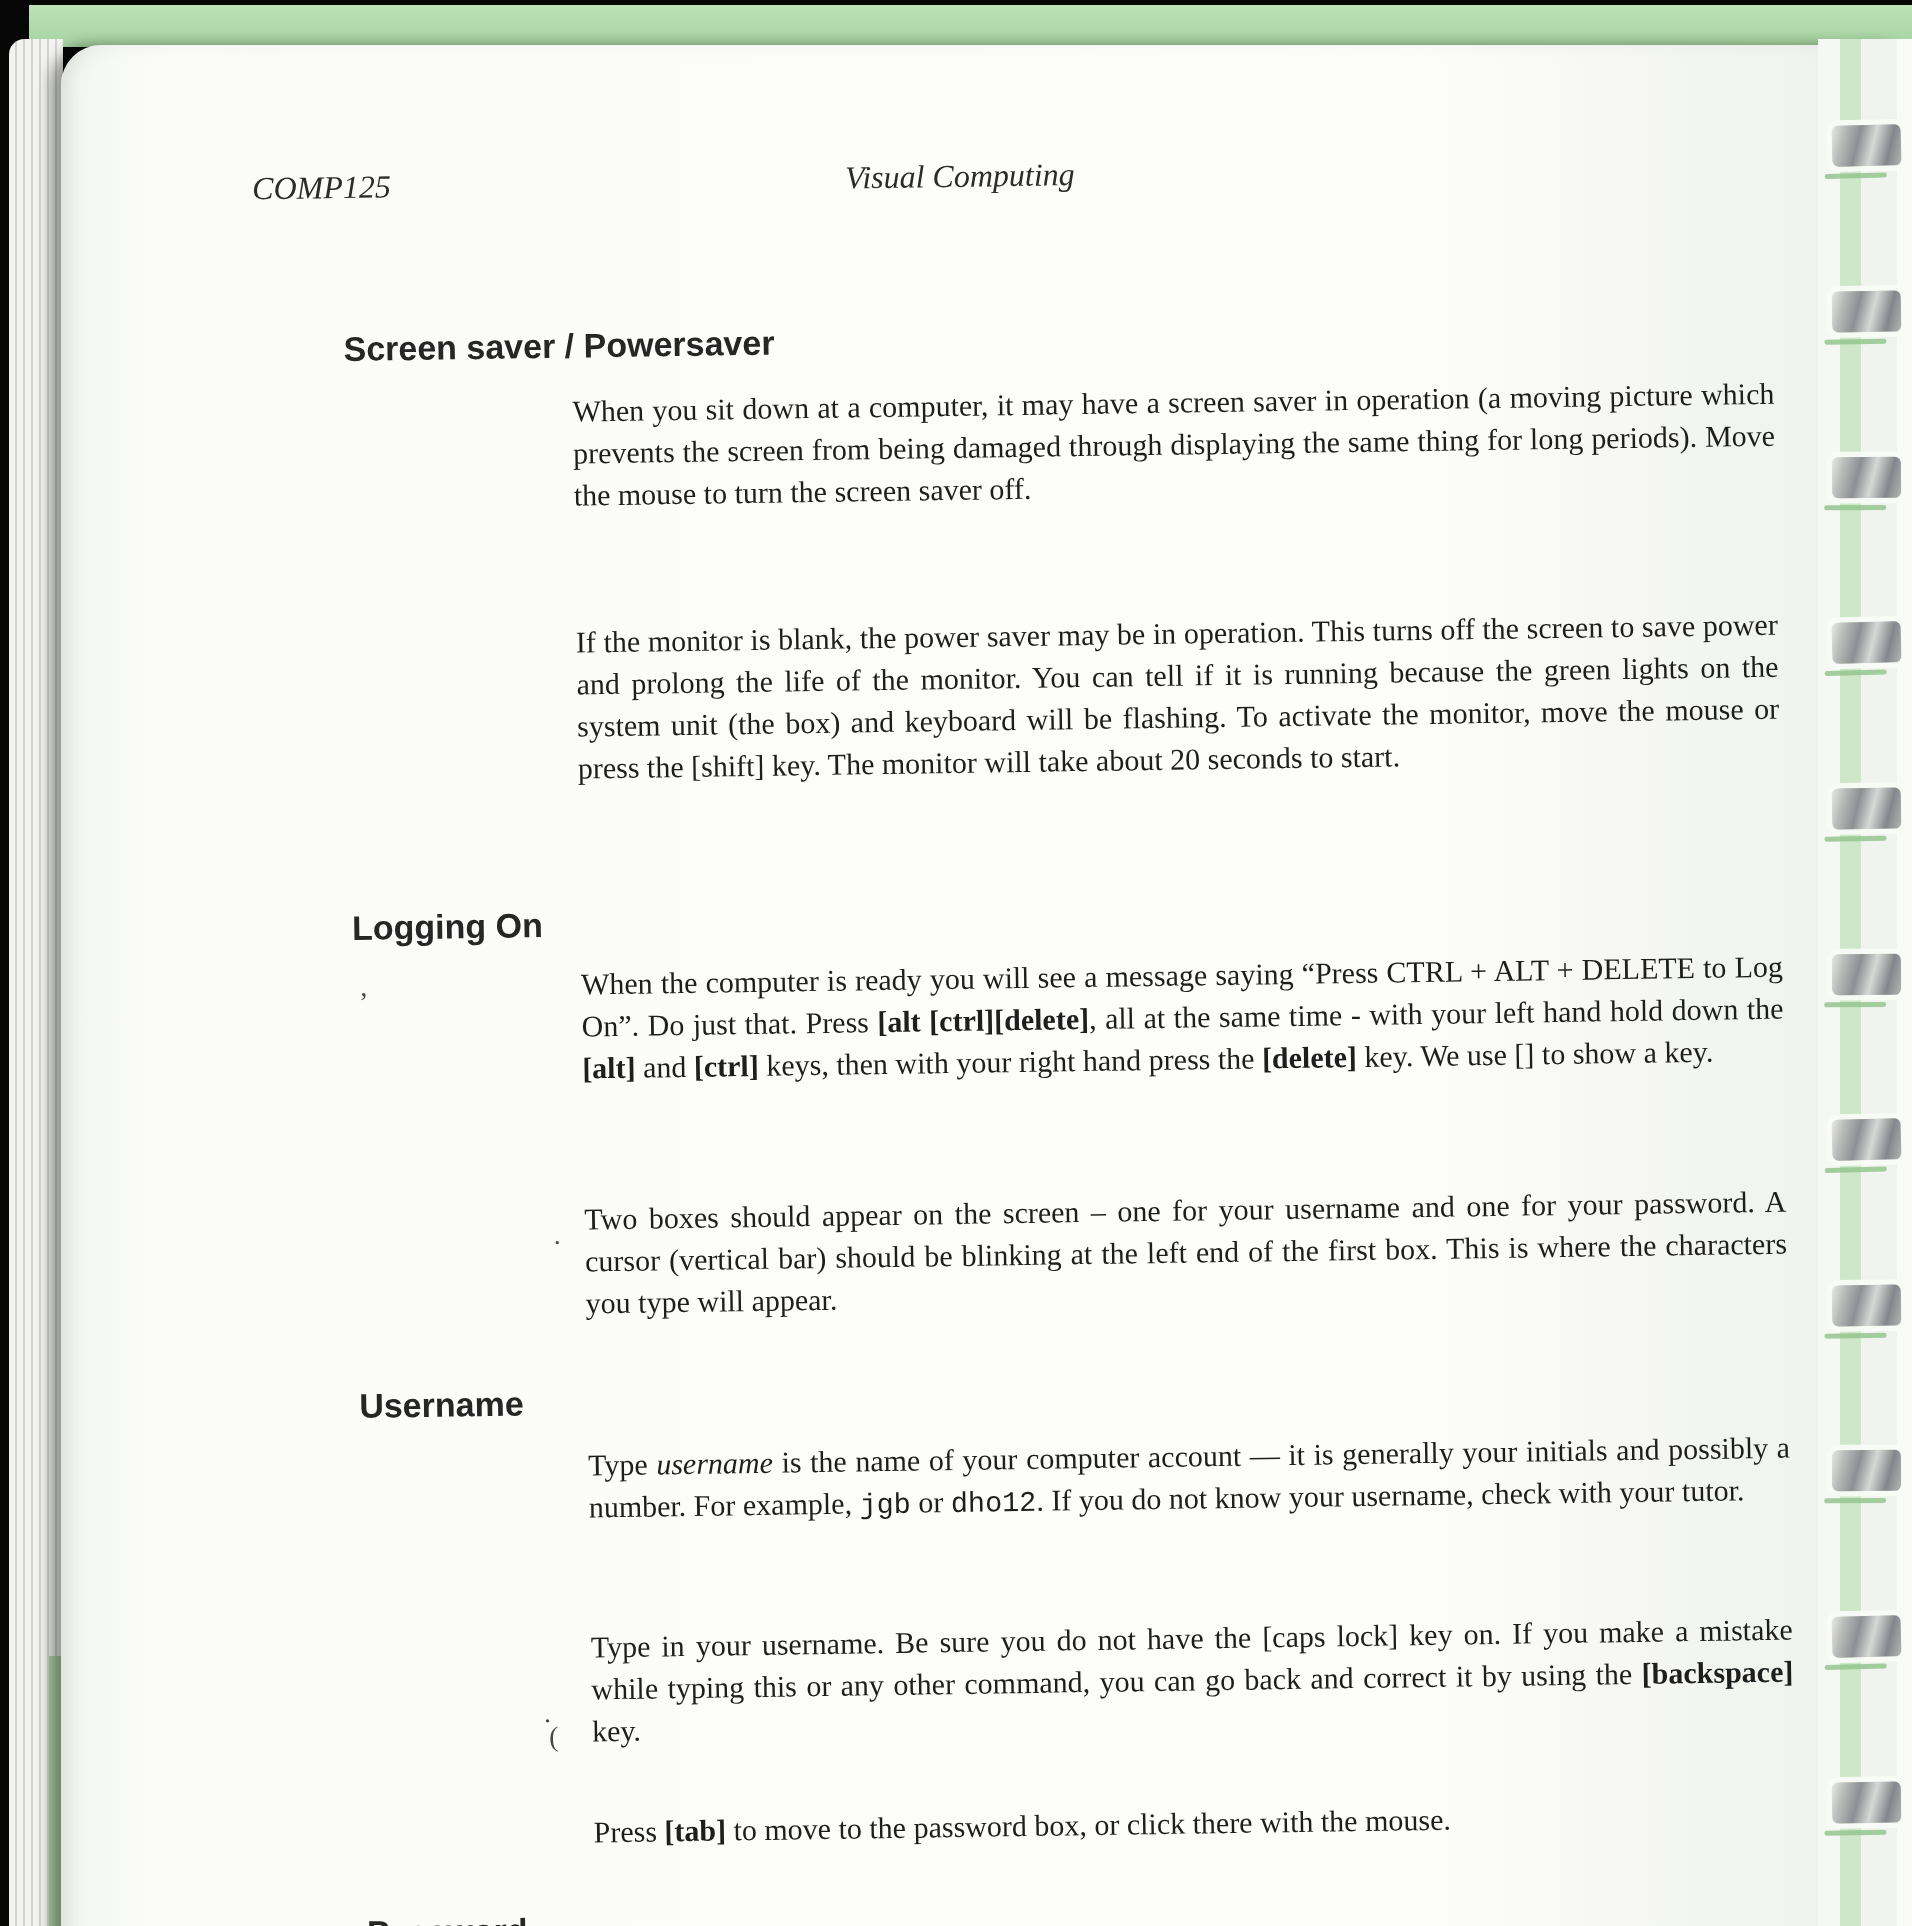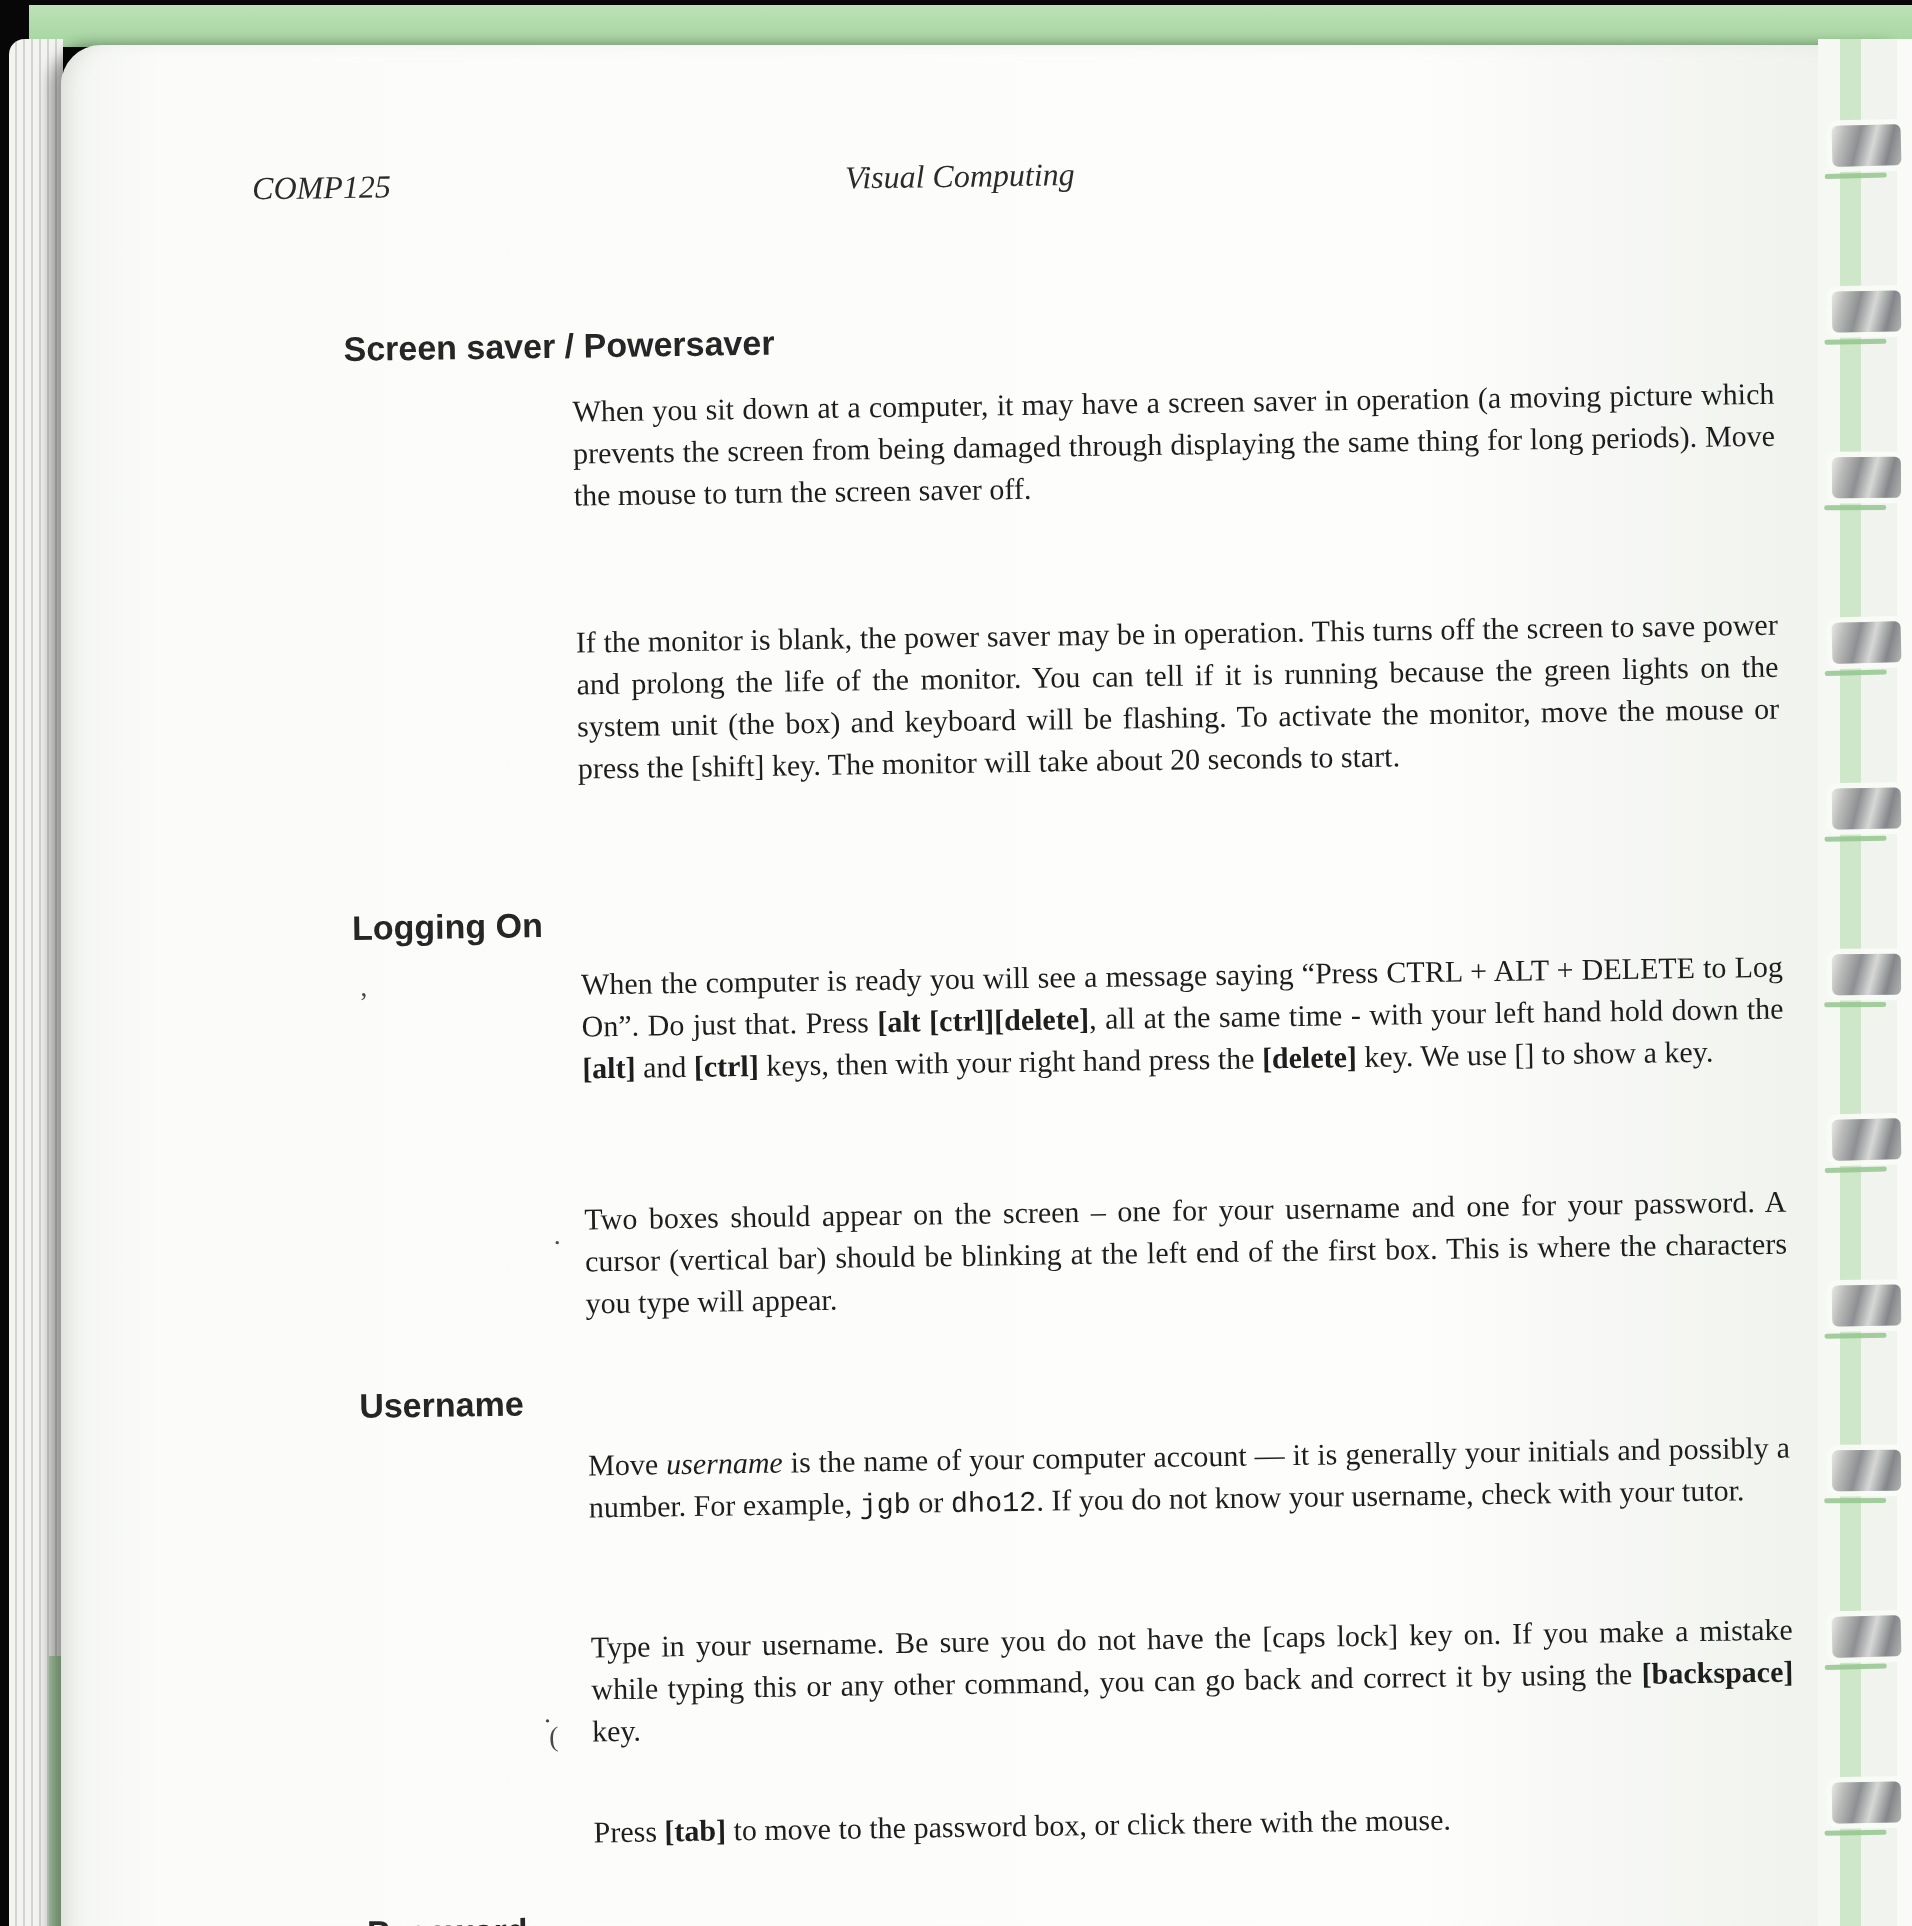--- a/index.html
+++ b/index.html
@@ -78,21 +78,21 @@
 
     <div class="heading h1">Screen saver / Powersaver</div>
     <div class="para p1"><span>When you sit down at a computer, it may have a screen saver in operation (a moving picture which prevents the screen from being damaged through displaying the same thing for long periods). Move the mouse to turn the screen saver off.</span></div>
     <div class="para p2"><span>If the monitor is blank, the power saver may be in operation. This turns off the screen to save power and prolong the life of the monitor. You can tell if it is running because the green lights on the system unit (the box) and keyboard will be flashing. To activate the monitor, move the mouse or press the [shift] key. The monitor will take about 20 seconds to start.</span></div>
 
     <div class="heading h2">Logging On</div>
     <div class="para p3"><span>When the computer is ready you will see a message saying “Press CTRL + ALT + DELETE to Log On”. Do just that. Press </span><span class="b">[alt [ctrl][delete]</span><span>, all at the same time - with your left hand hold down the </span><span class="b">[alt]</span><span> and </span><span class="b">[ctrl]</span><span> keys, then with your right hand press the </span><span class="b">[delete]</span><span> key. We use [] to show a key.</span></div>
     <div class="para p4"><span>Two boxes should appear on the screen – one for your username and one for your password. A cursor (vertical bar) should be blinking at the left end of the first box. This is where the characters you type will appear.</span></div>
 
     <div class="heading h3">Username</div>
-    <div class="para p5"><span>Move </span><span class="i">username</span><span> is the name of your computer account — it is generally your initials and possibly a number. For example, </span><span class="m">jgb</span><span> or </span><span class="m">dho12</span><span>. If you do not know your username, check with your tutor.</span></div>
+    <div class="para p5"><span>Type </span><span class="i">username</span><span> is the name of your computer account — it is generally your initials and possibly a number. For example, </span><span class="m">jgb</span><span> or </span><span class="m">dho12</span><span>. If you do not know your username, check with your tutor.</span></div>
     <div class="para p6"><span>Type in your username. Be sure you do not have the [caps lock] key on. If you make a mistake while typing this or any other command, you can go back and correct it by using the </span><span class="b">[backspace]</span><span> key.</span></div>
     <div class="para p7"><span>Press </span><span class="b">[tab]</span><span> to move to the password box, or click there with the mouse.</span></div>
 
     <div class="heading h4">Password</div>
 
     <div>
         <span class="artifact" style="left: 365px; top: 978px;">’</span>
         <span class="artifact" style="left: 556px; top: 1213px;">.</span>
         <span class="artifact" style="left: 538px; top: 1699px;">·</span>
         <span class="artifact" style="left: 544px; top: 1715px;">(</span>

